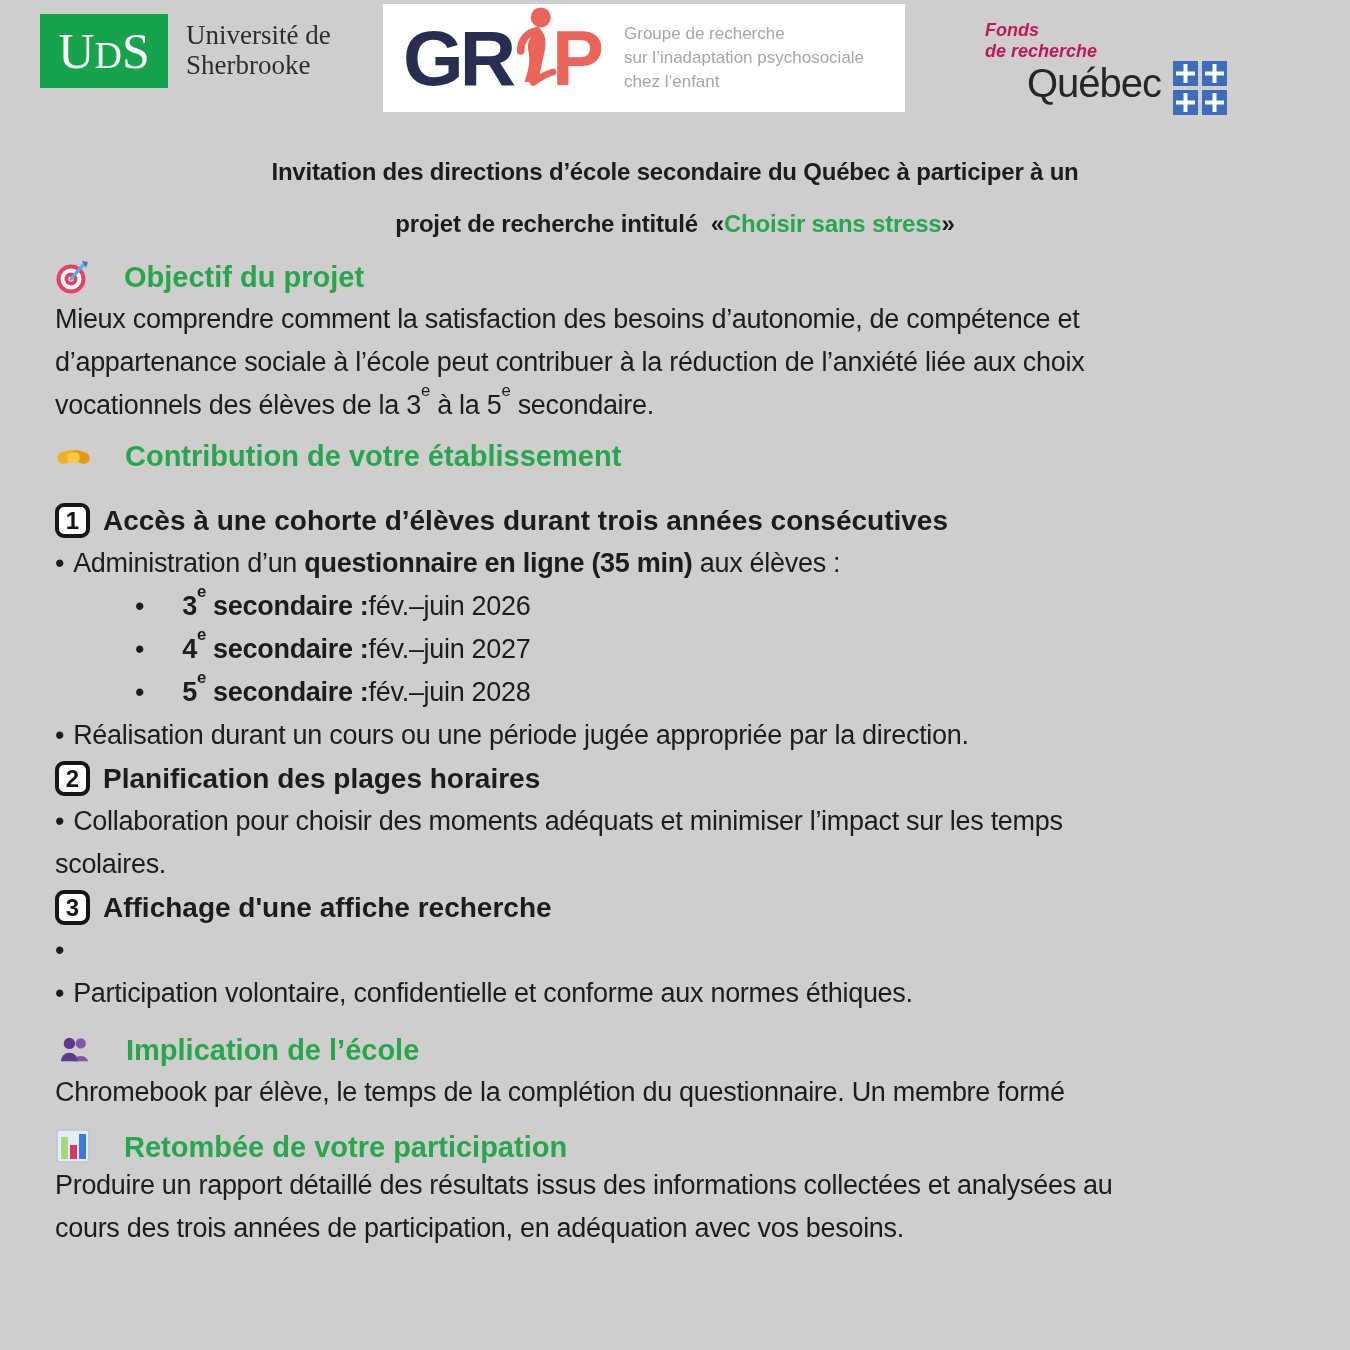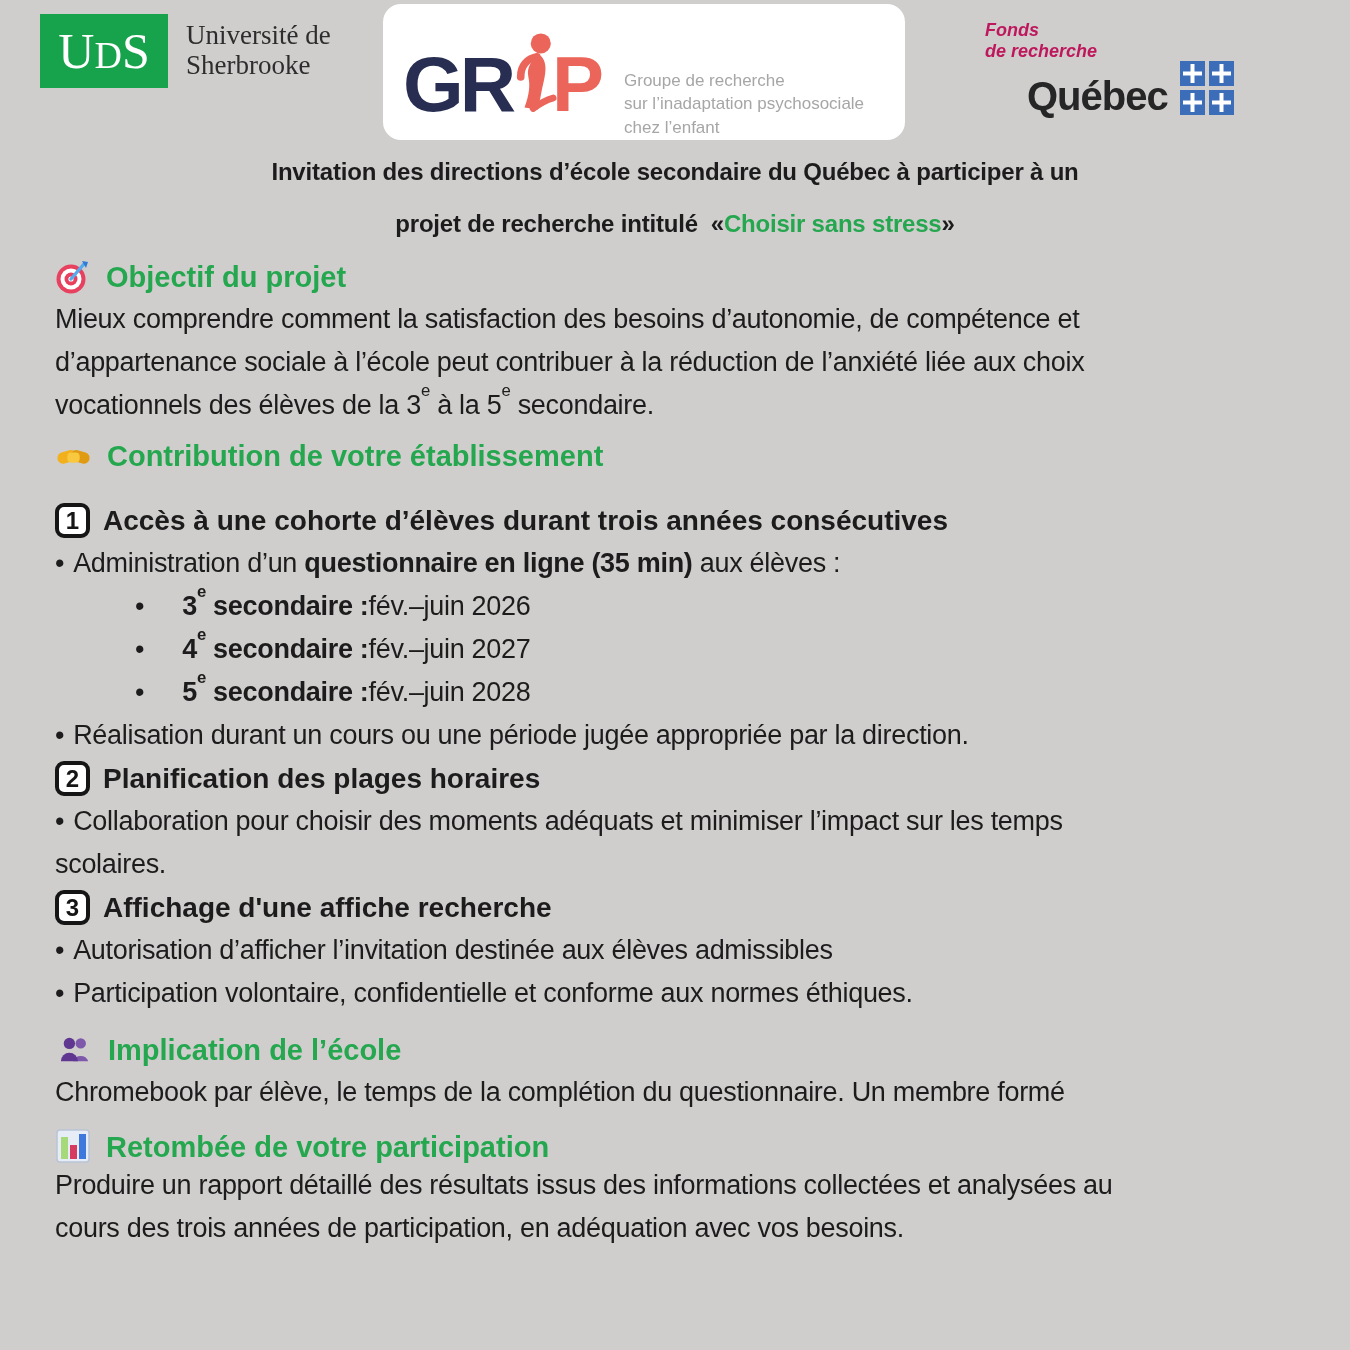--- a/index.html
+++ b/index.html
@@ -18,42 +18,42 @@
   .uds-box {
     width:128px; height:74px; background:#17a24c; color:#fff;
     display:flex; align-items:baseline; justify-content:center;
     font-family:"Liberation Serif", serif; padding-top:8px;
   }
   .uds-u, .uds-s { font-size:50px; line-height:58px; }
   .uds-d { font-size:38px; line-height:58px; }
   .uds-name { font-family:"Liberation Serif", serif; font-size:27px; line-height:1.1; color:#2d2d2d; }
 
   .grip-box {
-    position:absolute; left:383px; top:4px; width:522px; height:136px;
-    background:#ffffff; display:flex; align-items:flex-end; padding:0 20px;border-radius:18px;
+    position:absolute; left:383px; top:4px; width:522px; height:108px;
+    background:#ffffff; display:flex; align-items:center; padding:0 20px;
   }
   .grip-word { display:flex; align-items:center; font-weight:700; font-size:78px; letter-spacing:-4px; }
   .grip-gr { color:#272e52; }
   .grip-p  { color:#ec655a; margin-left:-4px; }
   .grip-person { margin:0 -2px 0 2px; }
   .grip-tagline { margin-left:24px; color:#a6a6a6; font-size:17px; line-height:1.4; }
 
   .frq { position:absolute; left:985px; top:20px; width:240px; }
   .frq-fonds { font-weight:700; font-style:italic; font-size:18px; line-height:1.15; color:#be185d; }
-  .frq-bottom { display:flex; align-items:flex-end; margin-top:0px;font-weight:bold; }
+  .frq-bottom { display:flex; align-items:flex-start; margin-top:0px; }
   .frq-quebec { font-size:40px; color:#262626; margin-left:42px; letter-spacing:-1px; }
   .frq-flag { margin-left:12px; }
 
   
   .content { padding:0 55px; }
 
   .title { margin-top:28px; text-align:center; font-weight:700; font-size:24px; line-height:52px; letter-spacing:-0.2px; white-space:nowrap; }
   .title .green { color:#25a74f; }
 
-  .sec-head { display:flex; align-items:center; gap:15px; height:42px; font-size:29px; font-weight:700; color:#25a74f; white-space:nowrap; }
+  .sec-head { display:flex; align-items:center; gap:33px; height:42px; font-size:29px; font-weight:700; color:#25a74f; white-space:nowrap; }
   .sec-head svg { flex:0 0 auto; }
   .mt-obj  { margin-top:6px; }
   .mt-con  { margin-top:8px; }
   .mt-imp  { margin-top:14px; margin-left:4px; }
   .mt-ret  { margin-top:8px;align-items:flex-end; }
 
   .pline { font-size:27px; line-height:43px; letter-spacing:-0.3px; white-space:nowrap; }
 
   .item-head { display:flex; align-items:center; gap:13px; height:43px; font-size:28px; font-weight:700; white-space:nowrap; margin-top:0; }
   .mt-item1 { margin-top:22px; }
@@ -213,21 +213,20 @@
     <span>Collaboration pour choisir des moments adéquats et minimiser l’impact sur les temps</span>
   </div>
   <div class="pline">scolaires.</div>
 
   <div class="item-head">
     <span class="keycap">3</span>
     <span>Affichage d'une affiche recherche</span>
   </div>
   <div class="bullet-line">
     <span class="dot">•</span>
-    <span>Autorisation d’afficher l’invitation destinée aux élèves admissibles</span>
   </div>
   <div class="bullet-line">
     <span class="dot">•</span>
     <span>Participation volontaire, confidentielle et conforme aux normes éthiques.</span>
   </div>
 
   <div class="sec-head mt-imp">
     <svg width="34" height="34" viewBox="0 0 36 36">
       <circle cx="23" cy="11" r="5.5" fill="#7e58ab"></circle>
       <path d="M15 30 a8.5 8.5 0 0 1 16 0 z" fill="#7e58ab"></path>

